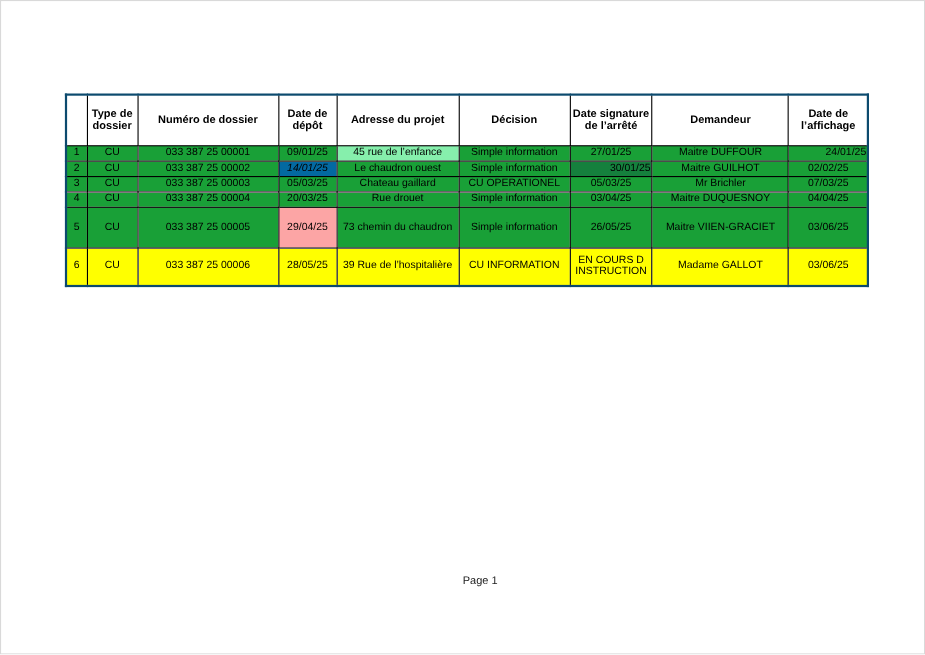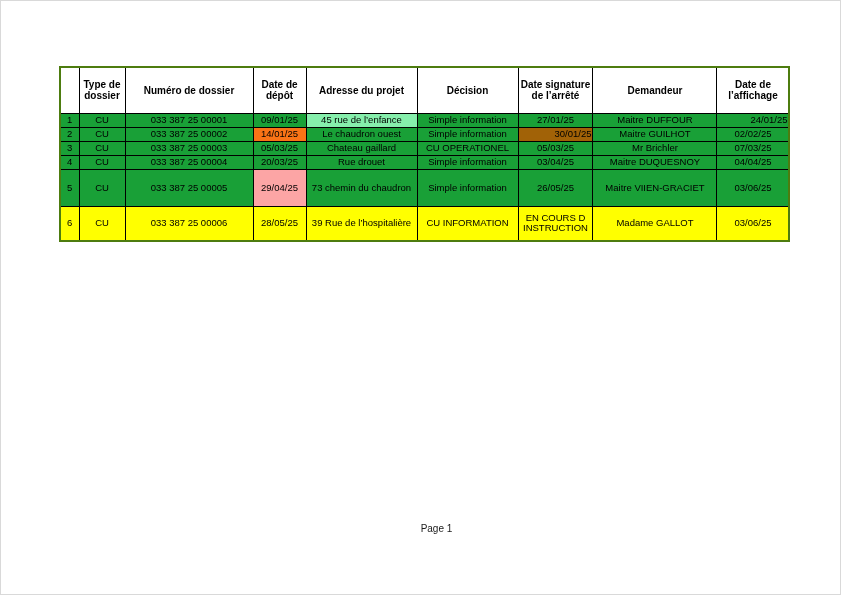--- a/index.html
+++ b/index.html
@@ -16,24 +16,24 @@
     position:absolute;
     top:54px;left:0;width:100%;
     text-align:center;
     font-size:11px;
     font-weight:400;
     color:#1a1a1a;
     letter-spacing:0.2px;
   }
   .decisions-table{
     position:absolute;
-    left:58px;top:65px;
+    left:58px;top:84px;
     border-collapse:collapse;
     table-layout:fixed;
-    border:2px solid #4d7c0f;
+    border:2px solid #0c4a6e;
   }
   .decisions-table td, .decisions-table th{
     border:1px solid #000;
     padding:0 1px;
     text-align:center;
     vertical-align:middle;
     overflow:hidden;
     box-sizing:border-box;
   }
   .decisions-table th{
@@ -107,24 +107,24 @@
         <td style="background-color: #86efac; margin-top: 20px;">45 rue de l’enfance</td>
         <td style="background-color: rgb(25, 160, 55);">Simple information</td>
         <td style="background-color: rgb(25, 160, 55);">27/01/25</td>
         <td style="background-color: rgb(25, 160, 55);">Maitre DUFFOUR</td>
         <td style="background-color: rgb(25, 160, 55); padding-left: 33px;">24/01/25</td>
       </tr>
       <tr class="thin">
         <td style="background-color: rgb(25, 160, 55);">2</td>
         <td style="background-color: rgb(25, 160, 55);">CU</td>
         <td style="background-color: rgb(25, 160, 55);">033 387 25 00002</td>
-        <td style="background-color: #f97316;">14/01/25</td>
+        <td style="background-color: #0369a1; font-style: italic;">14/01/25</td>
         <td style="background-color: rgb(25, 160, 55);">Le chaudron ouest</td>
         <td style="background-color: rgb(25, 160, 55);">Simple information</td>
-        <td style="background-color: #a16207; padding-left: 36px;">30/01/25</td>
+        <td style="background-color: #15803d; padding-left: 36px;">30/01/25</td>
         <td style="background-color: rgb(25, 160, 55);">Maitre GUILHOT</td>
         <td style="background-color: rgb(25, 160, 55);">02/02/25</td>
       </tr>
       <tr class="thin">
         <td style="background-color: rgb(25, 160, 55);">3</td>
         <td style="background-color: rgb(25, 160, 55);">CU</td>
         <td style="background-color: rgb(25, 160, 55);">033 387 25 00003</td>
         <td style="background-color: rgb(25, 160, 55);">05/03/25</td>
         <td style="background-color: rgb(25, 160, 55);">Chateau gaillard</td>
         <td style="background-color: rgb(25, 160, 55);">CU OPERATIONEL</td>

